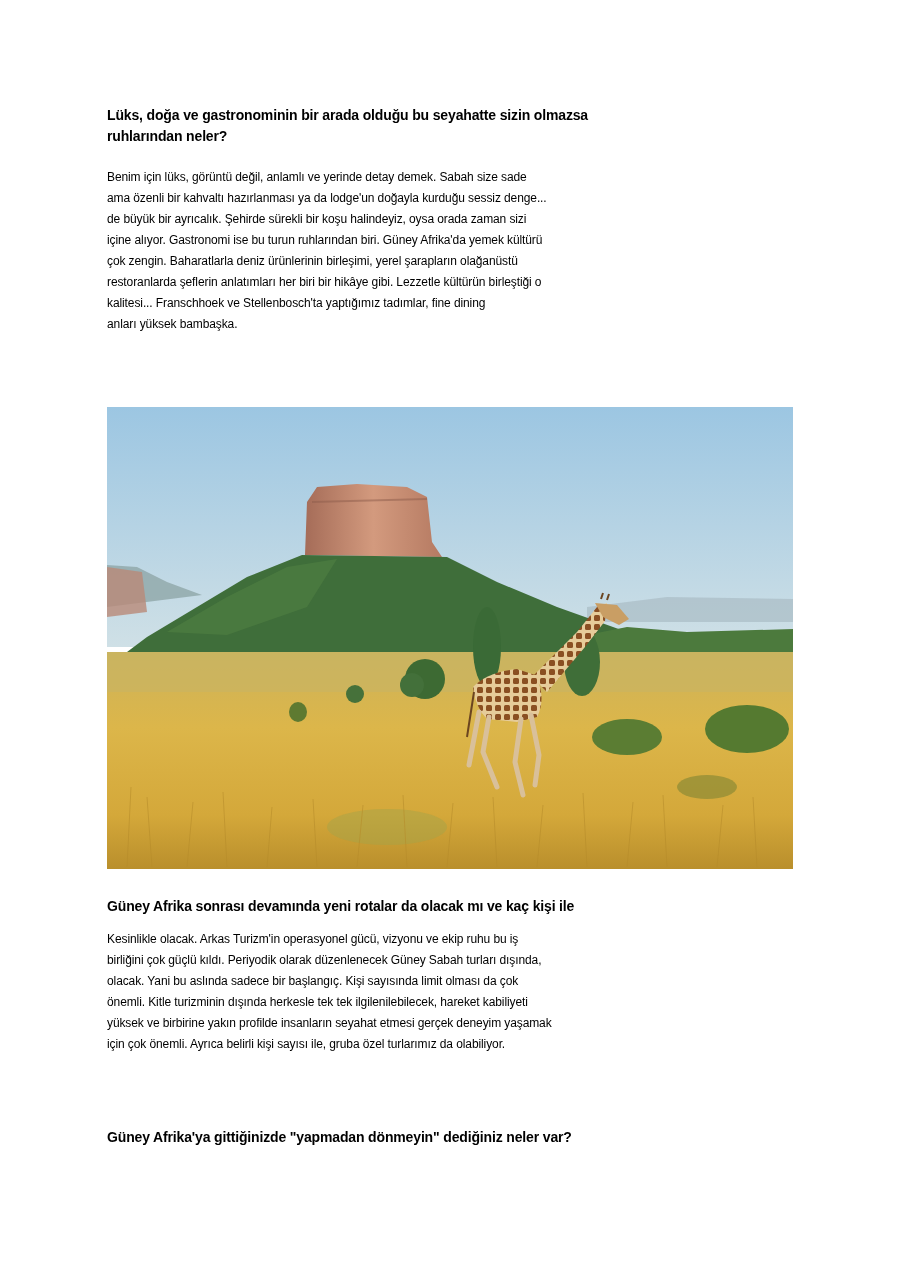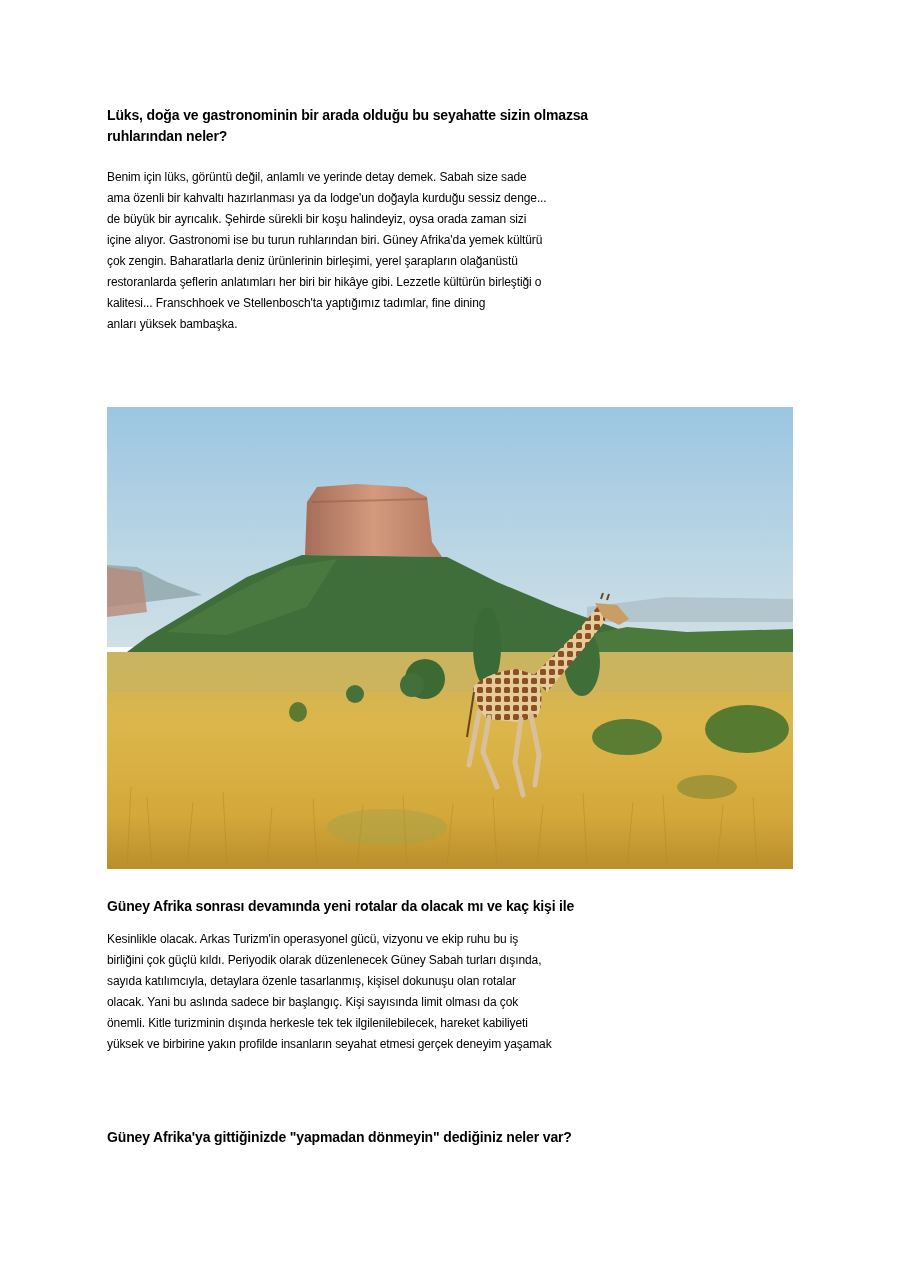--- a/index.html
+++ b/index.html
@@ -138,23 +138,23 @@
     </svg>
   </div>
 
   <h2 id="q2" class="q">
     <span class="line">Güney Afrika sonrası devamında yeni rotalar da olacak mı ve kaç kişi ile</span>
   </h2>
 
   <p id="p2" class="p">
     <span class="line">Kesinlikle olacak. Arkas Turizm'in operasyonel gücü, vizyonu ve ekip ruhu bu iş</span>
     <span class="line">birliğini çok güçlü kıldı. Periyodik olarak düzenlenecek Güney Sabah turları dışında,</span>
-    <span class="line">sayıda katılımcıyla, detaylara özenle tasarlanmış, kişisel dokunuşu olan rotalar</span>
     <span class="line">olacak. Yani bu aslında sadece bir başlangıç. Kişi sayısında limit olması da çok</span>
     <span class="line">önemli. Kitle turizminin dışında herkesle tek tek ilgilenilebilecek, hareket kabiliyeti</span>
     <span class="line">yüksek ve birbirine yakın profilde insanların seyahat etmesi gerçek deneyim yaşamak</span>
+    <span class="line">için çok önemli. Ayrıca belirli kişi sayısı ile, gruba özel turlarımız da olabiliyor.</span>
   </p>
 
   <h2 id="q3" class="q">
     <span class="line">Güney Afrika'ya gittiğinizde "yapmadan dönmeyin" dediğiniz neler var?</span>
   </h2>
 
 </div>
 
 </body></html>

